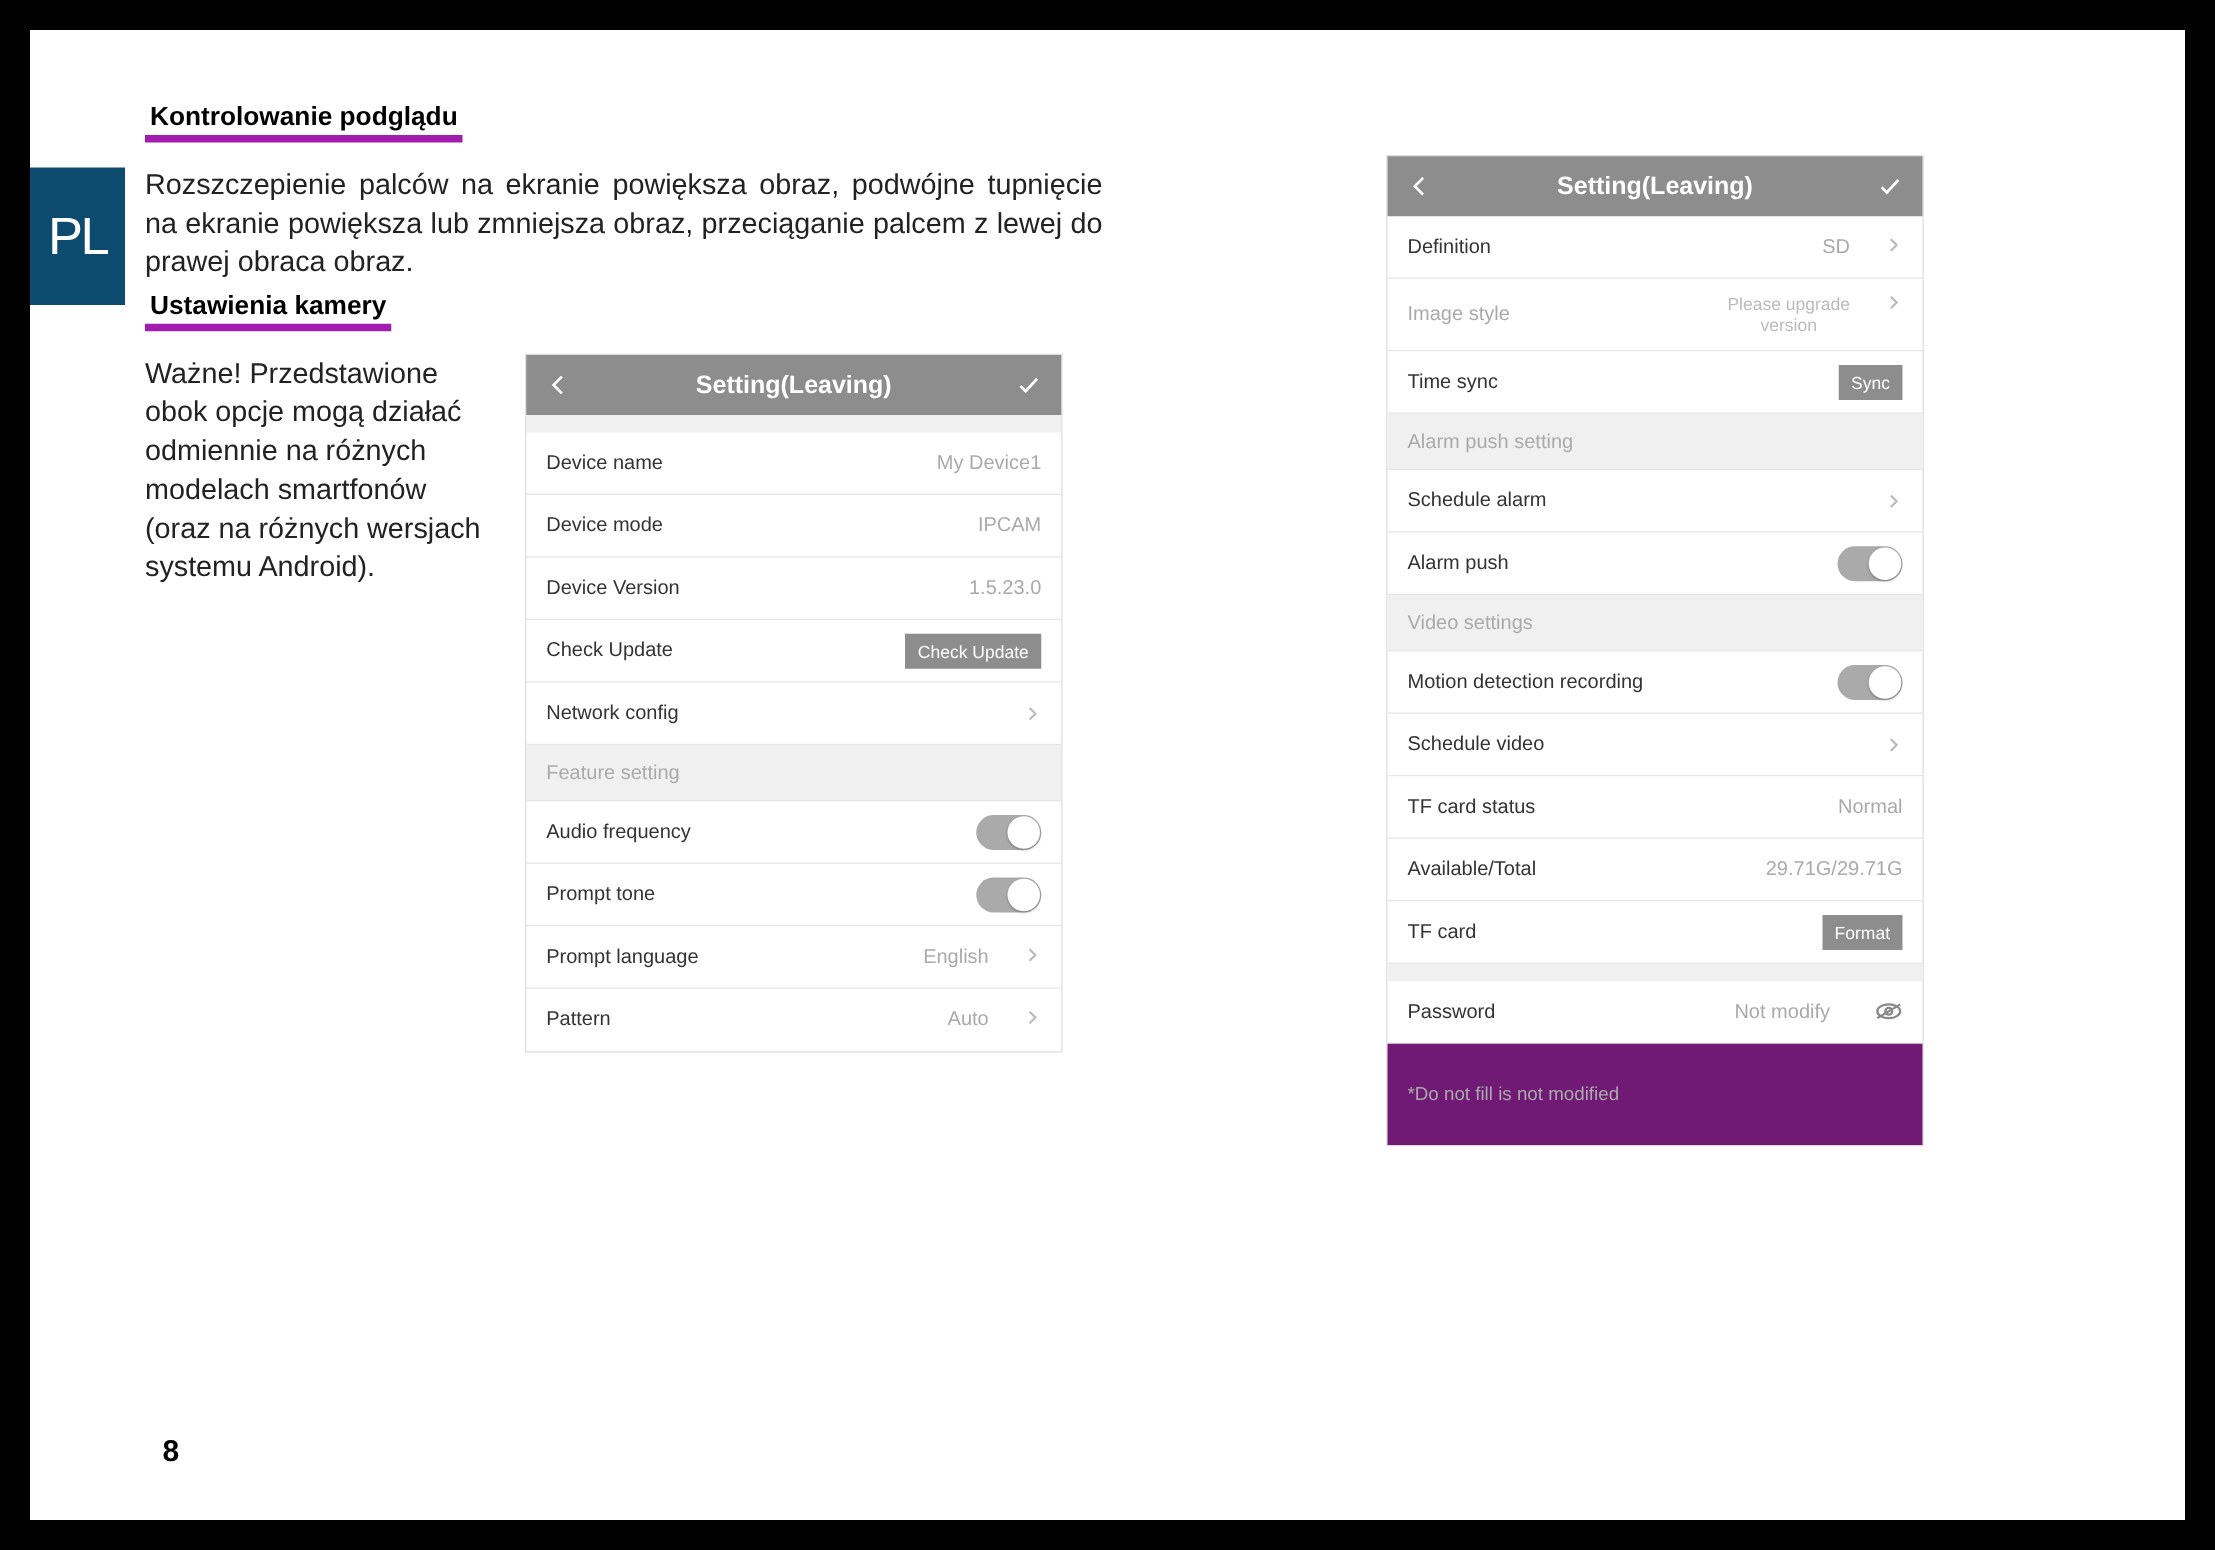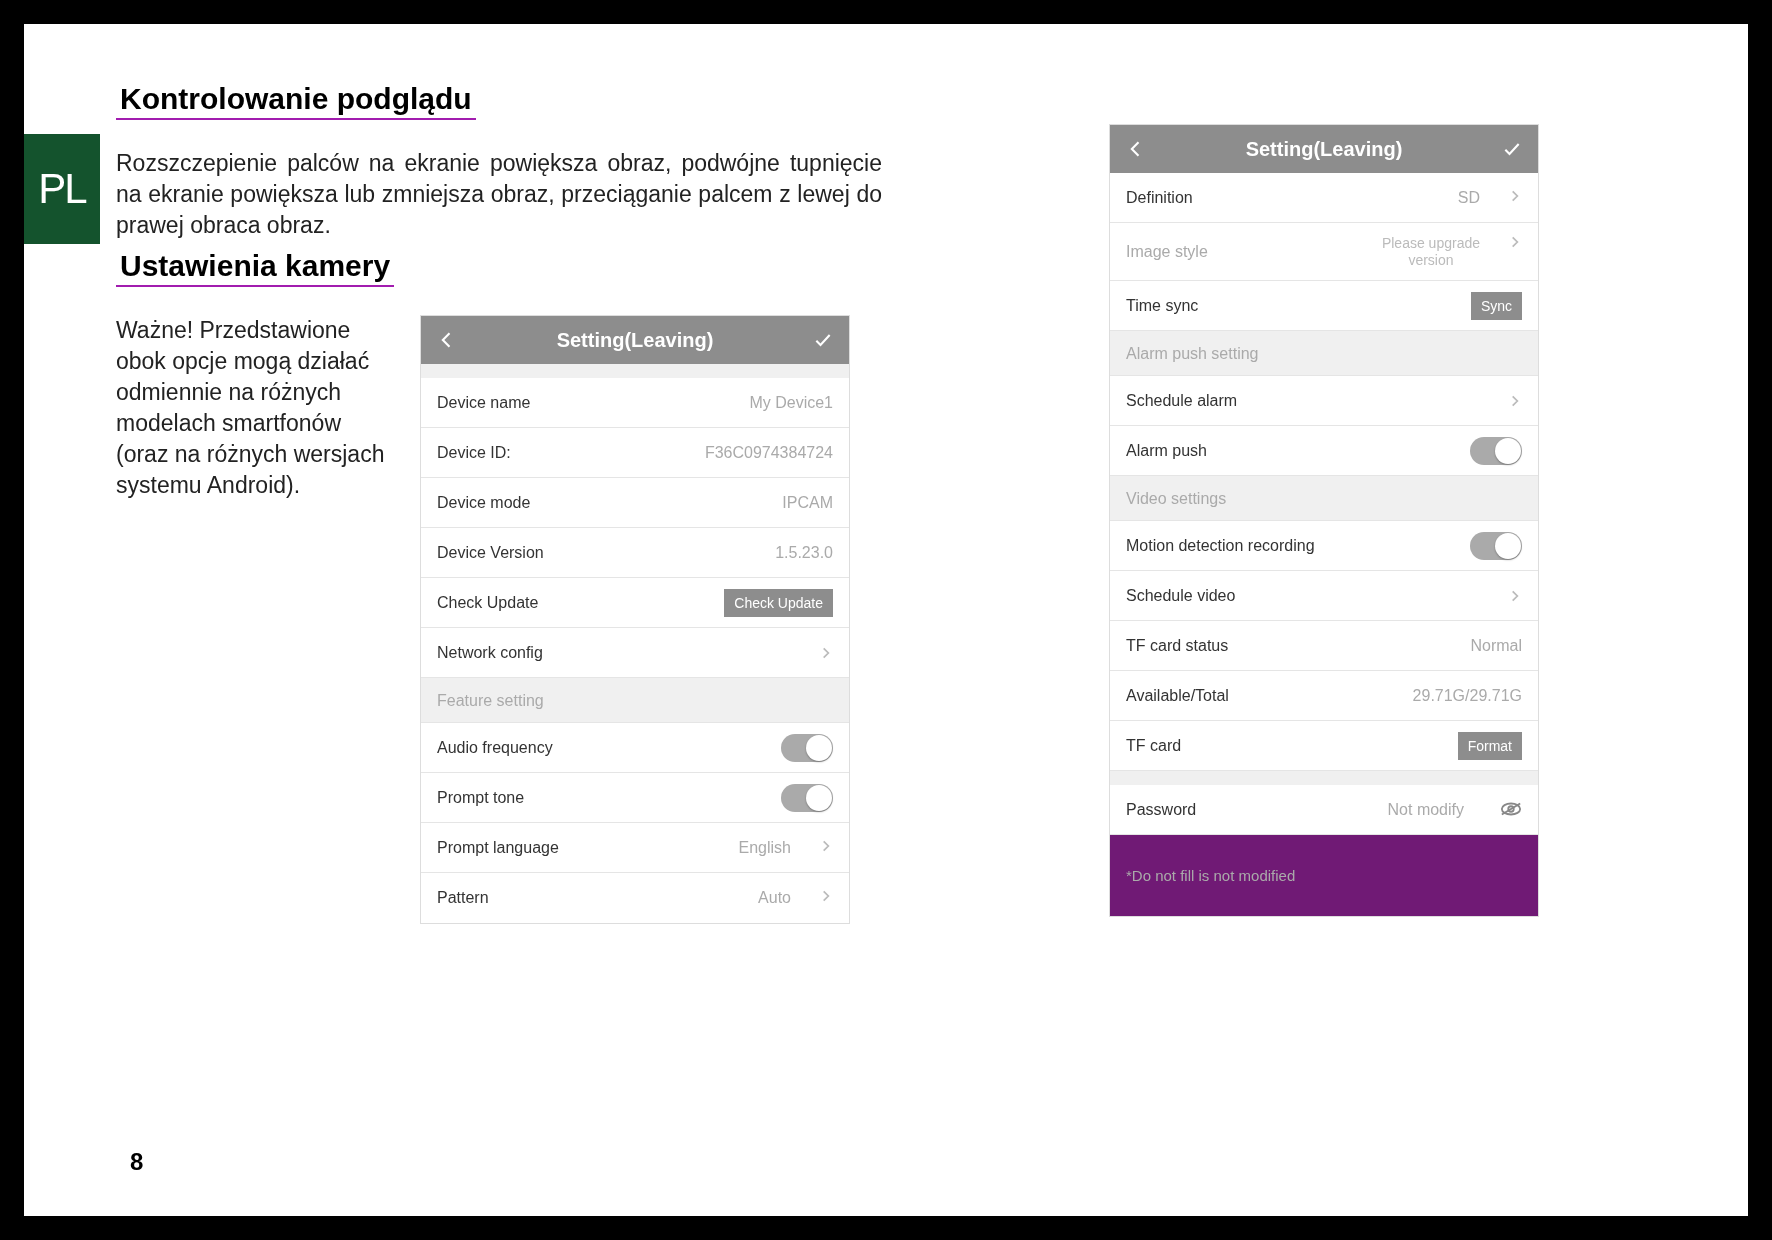--- a/index.html
+++ b/index.html
@@ -1,20 +1,20 @@
 <!DOCTYPE html>
 <html><head>
 <meta charset="utf-8">
 <style>
 *{box-sizing:border-box;margin:0;padding:0}
 body{background:#000;width:1772px;height:1240px;font-family:Arial,Helvetica,sans-serif;position:relative}
 .page{position:absolute;left:24px;top:24px;width:1724px;height:1192px;background:#fff}
-.lang-tab{position:absolute;left:0;top:110px;width:76px;height:110px;background:#14532d;color:#fff;display:flex;align-items:center;justify-content:center;font-size:42px;font-weight:400;letter-spacing:-2px}
+.lang-tab{position:absolute;left:0;top:110px;width:76px;height:110px;background:#0c4a6e;color:#fff;display:flex;align-items:center;justify-content:center;font-size:42px;font-weight:400;letter-spacing:-2px}
 .content{position:absolute;left:92px;top:58px;width:766px}
-.h1{font-size:30px;font-weight:700;border-bottom:2px solid #a21caf;display:inline-block;padding:0 4px 2px 4px;margin-bottom:28px}
+.h1{font-size:21px;font-weight:700;border-bottom:6px solid #a21caf;display:inline-block;padding:0 4px 2px 4px;margin-bottom:18px}
 .para{font-size:23px;line-height:1.35;text-align:justify;color:#222;margin-bottom:8px}
 .note{font-size:23px;line-height:1.35;color:#222;width:280px}
 .note-block{display:flex;gap:24px;align-items:flex-start}
 .panel{width:430px;border:1px solid #ddd;background:#fff;font-size:17px;color:#444}
 .panel2{position:absolute;left:1085px;top:100px;width:430px;border:1px solid #ddd;background:#fff;font-size:17px;color:#444}
 .titlebar{height:48px;background:#8d8d8d;color:#fff;display:flex;align-items:center;justify-content:space-between;padding:0 14px;font-size:20px;font-weight:700}
 .tb-icon{width:24px;height:24px;display:flex;align-items:center;justify-content:center}
 .back-icon svg,.check-icon svg{width:20px;height:20px;stroke:#fff;stroke-width:2.5;fill:none}
 .row{display:flex;align-items:center;justify-content:space-between;padding:0 16px;height:50px;border-bottom:1px solid #e5e5e5}
 .row:last-child{border-bottom:none}
@@ -63,24 +63,20 @@
                 <polyline points="4 13 9 18 20 6"></polyline>
               </svg>
             </span>
         </div>
         <div class="gap"></div>
         <div class="row">
           <span class="lbl">Device name</span>
           <span class="val">My Device1</span>
         </div>
         <div class="row">
-          <span class="lbl">Device ID:</span>
-          <span class="val">F36C0974384724</span>
-        </div>
-        <div class="row">
           <span class="lbl">Device mode</span>
           <span class="val">IPCAM</span>
         </div>
         <div class="row">
           <span class="lbl">Device Version</span>
           <span class="val">1.5.23.0</span>
         </div>
         <div class="row">
           <span class="lbl">Check Update</span>
           <span class="val">

